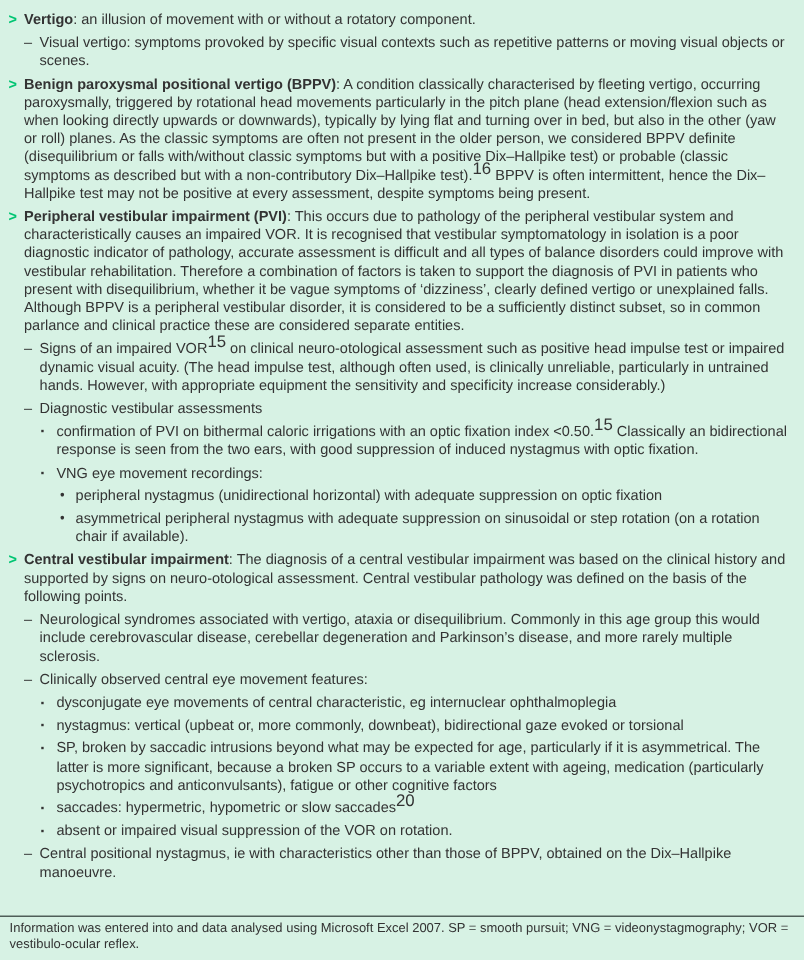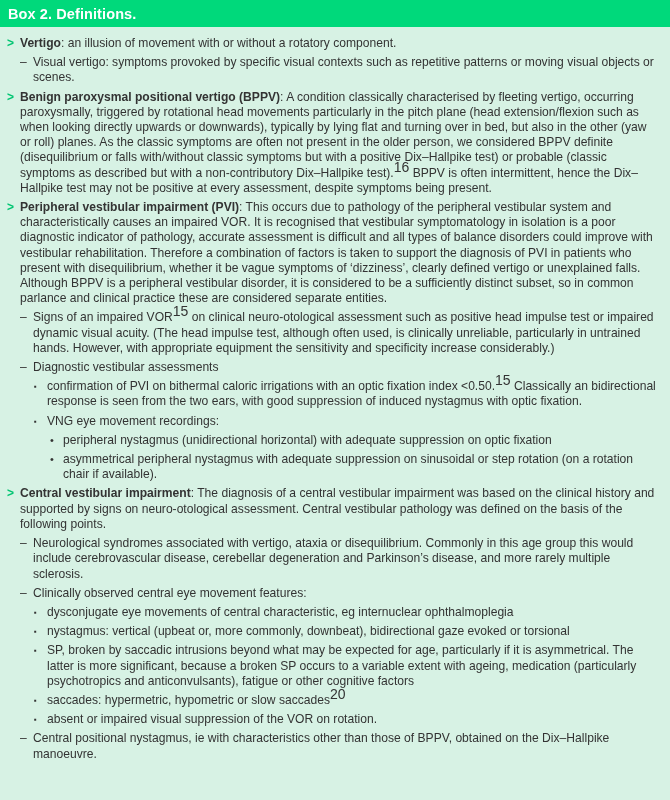--- a/index.html
+++ b/index.html
@@ -32,21 +32,20 @@
   .box-footer{
     flex:0 0 auto;border-top:1.6px solid var(--rule,#2d3a36);
     margin:4px 0 0 0;padding:4px 8px 6px 8px;
     font-size:10.8px;line-height:13px;color:var(--text,#333333);
   }
 </style>
 </head>
 <body>
 
 <div class="box">
-  <div class="box-header">Box 2. Definitions.</div>
   <div class="content">
       <div class="item level-1">
         <span class="marker chevron">&gt;</span>
         <span class="text"><span class="seg-bold">Vertigo</span><span class="seg-normal">: an illusion of movement with or without a rotatory component.</span></span>
       </div>
       <div class="item level-2">
         <span class="marker dash">–</span>
         <span class="text"><span class="seg-normal">Visual vertigo: symptoms provoked by specific visual contexts such as repetitive patterns or moving visual objects or scenes.</span></span>
       </div>
       <div class="item level-1">
@@ -111,13 +110,14 @@
       </div>
       <div class="item level-3">
         <span class="marker square">▪</span>
         <span class="text"><span class="seg-normal">absent or impaired visual suppression of the VOR on rotation.</span></span>
       </div>
       <div class="item level-2">
         <span class="marker dash">–</span>
         <span class="text"><span class="seg-normal">Central positional nystagmus, ie with characteristics other than those of BPPV, obtained on the Dix–Hallpike manoeuvre.</span></span>
       </div>
     </div>
+  <div class="box-footer">Information was entered into and data analysed using Microsoft Excel 2007. SP = smooth pursuit; VNG = videonystagmography; VOR = vestibulo-ocular reflex.</div>
 </div>
 
 </body></html>

